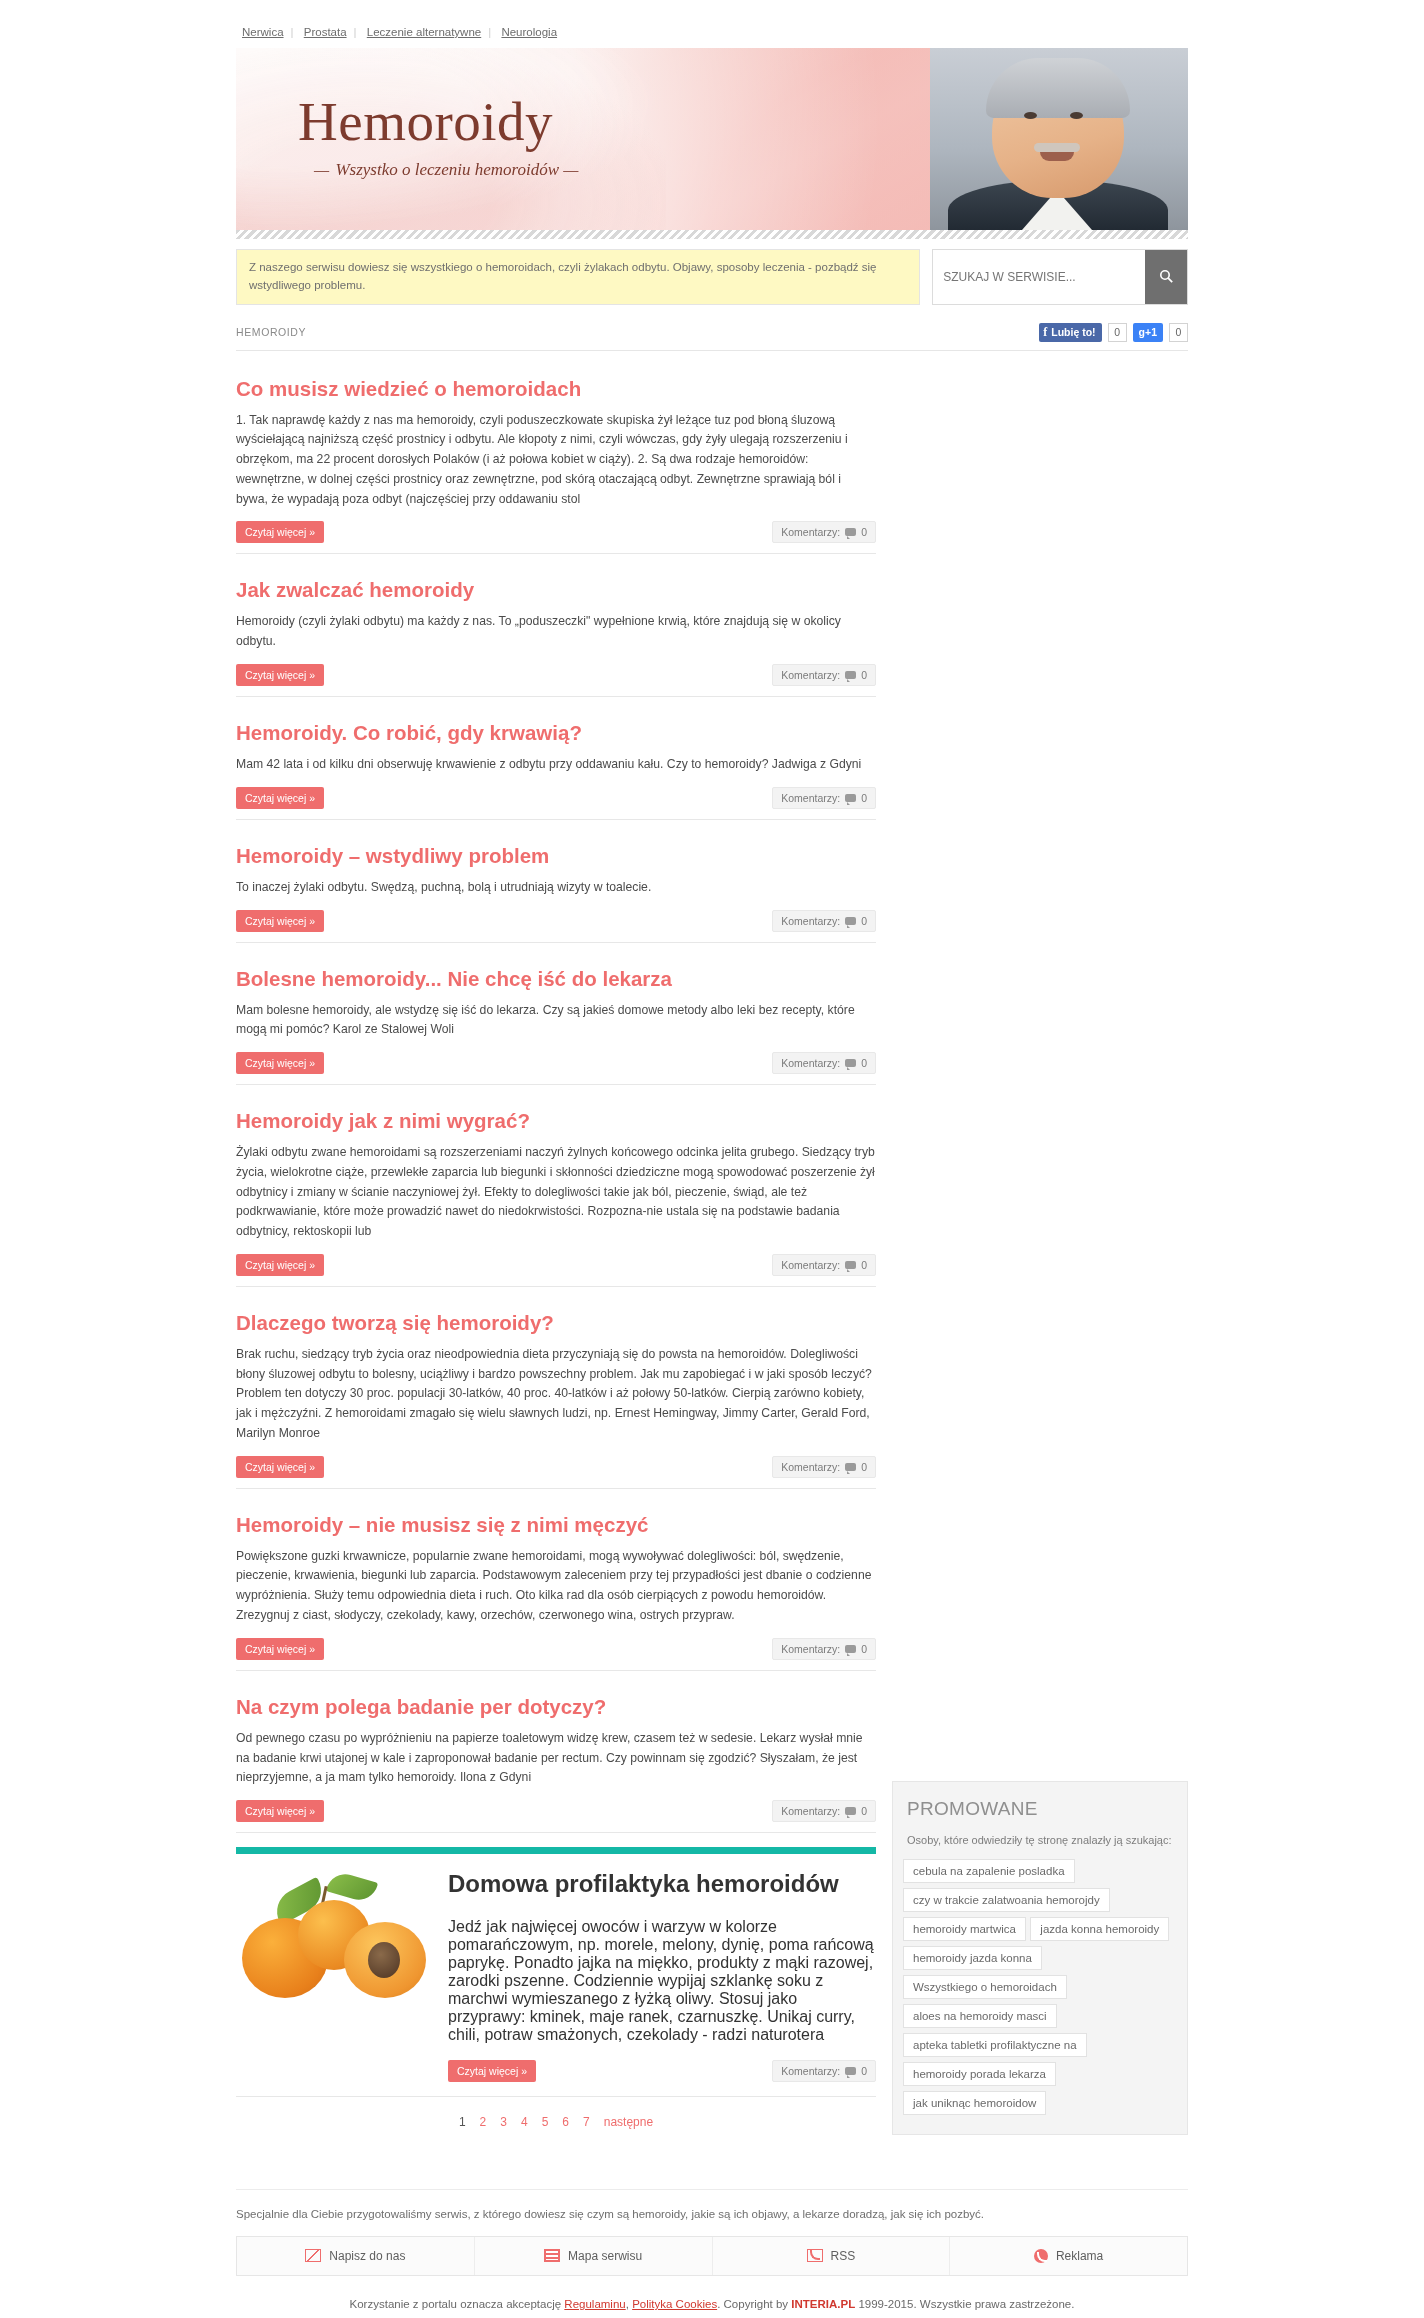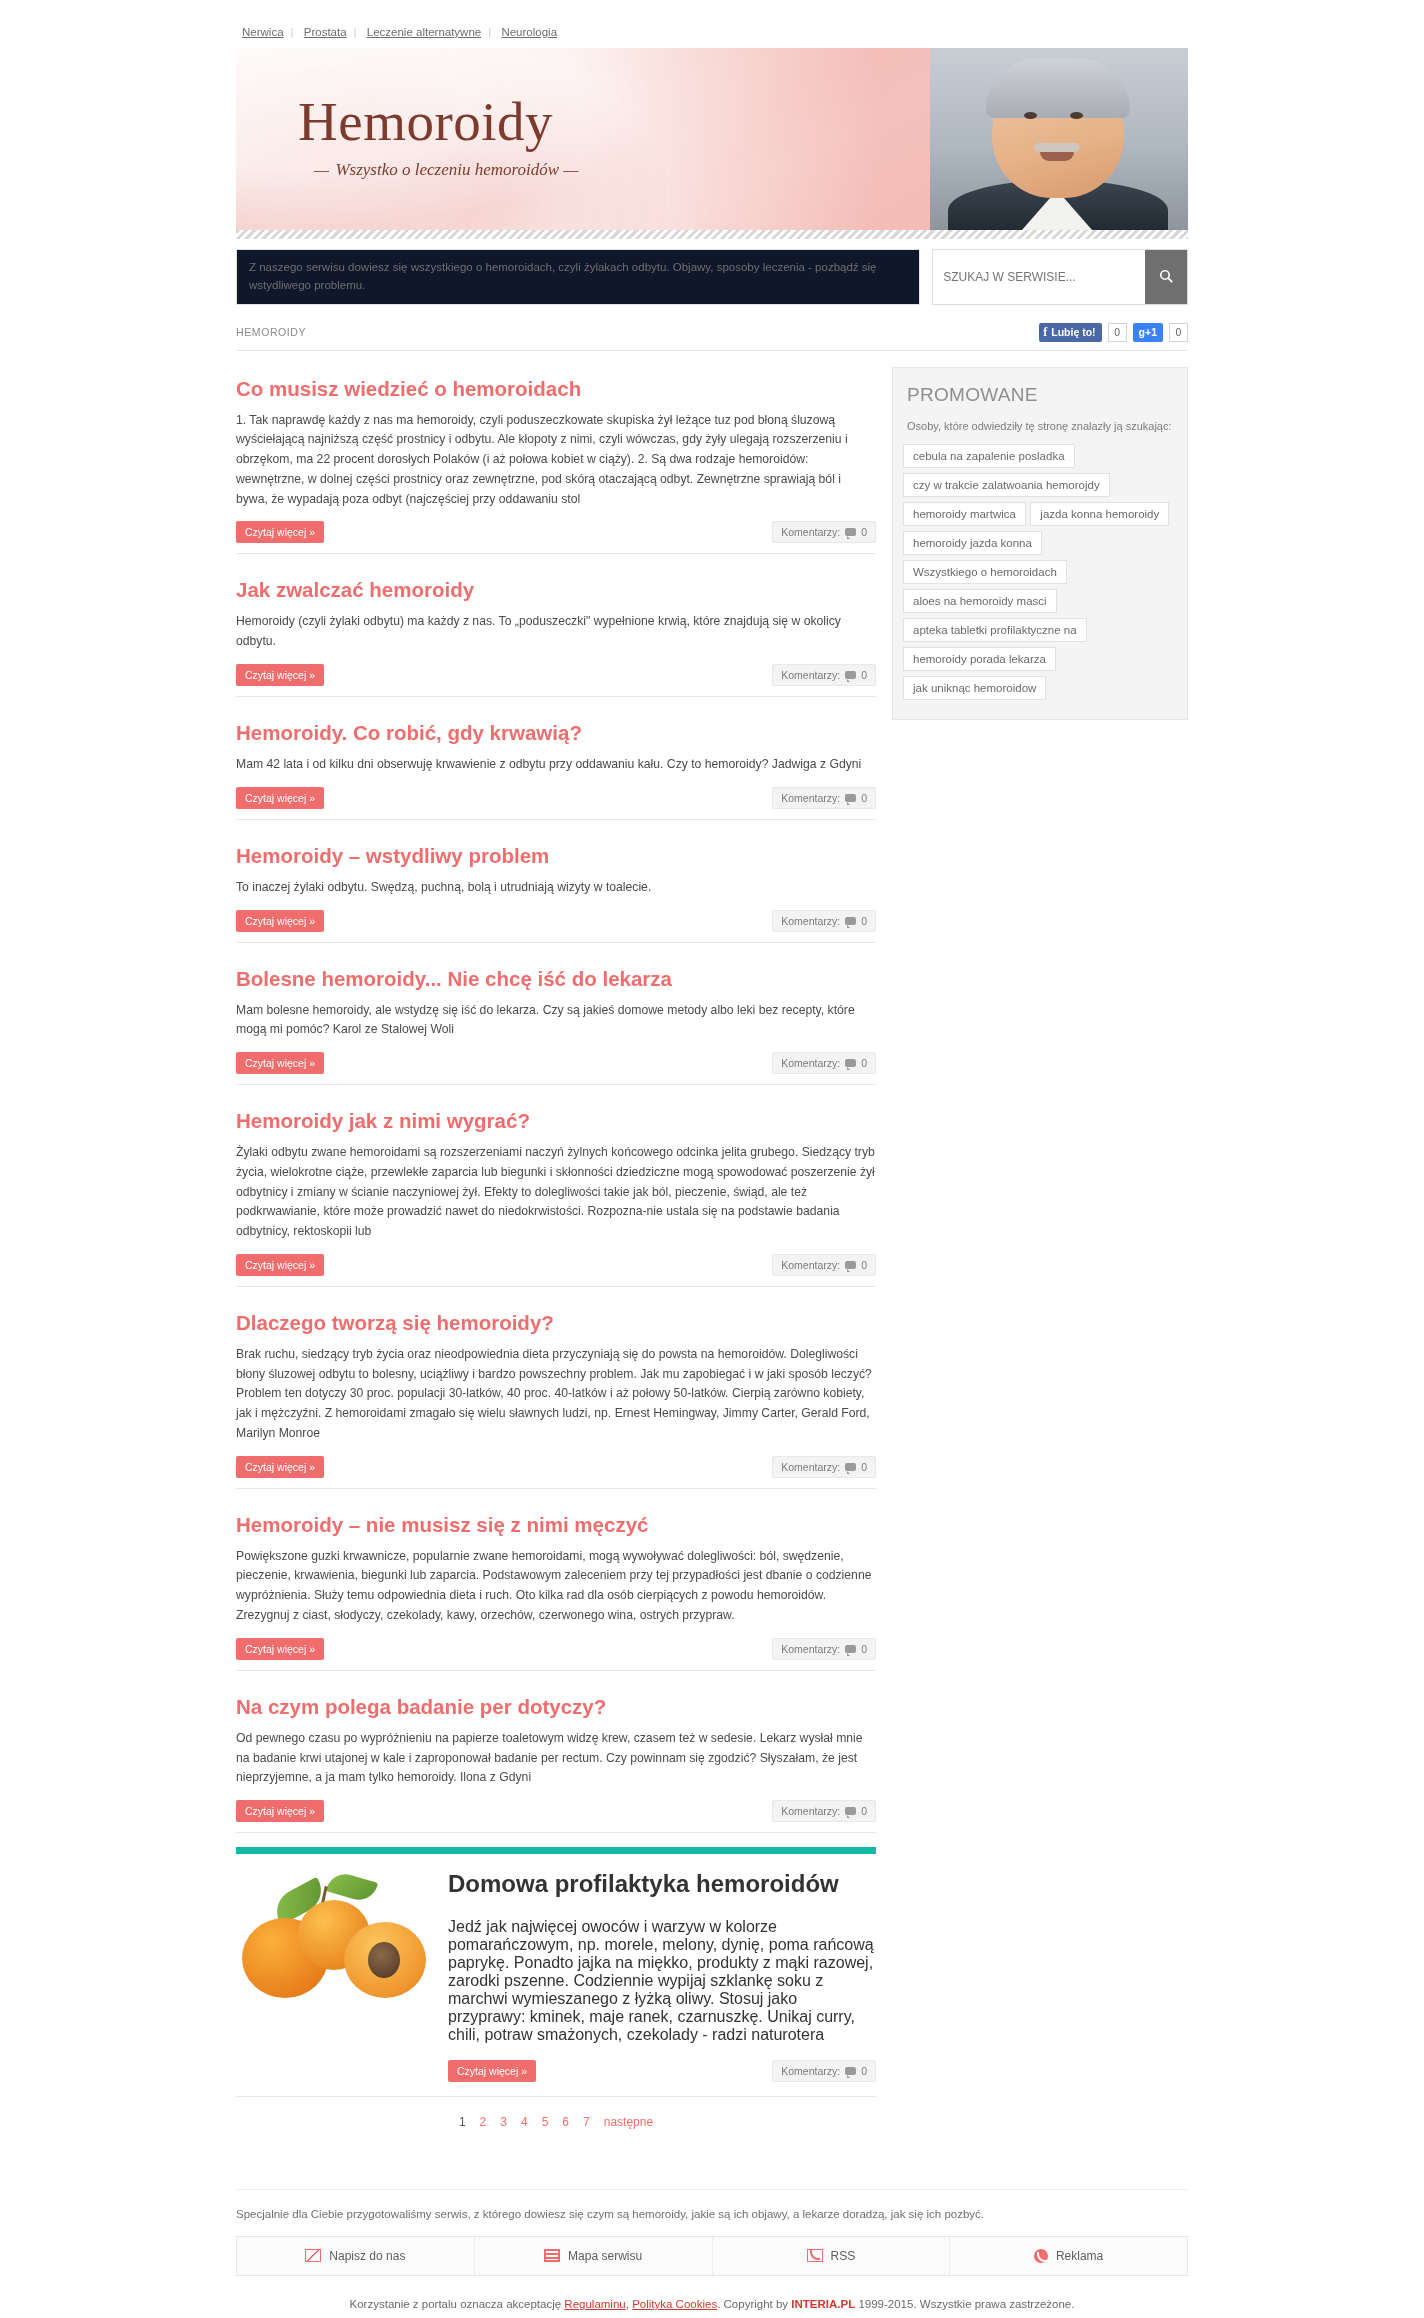--- a/index.html
+++ b/index.html
@@ -113,21 +113,21 @@
 
   
   .leadbar {
     width: 952px; margin: 10px auto 0;
     display: flex;
     align-items: stretch;
     gap: 12px;
   }
   .leadbar .lead {
     flex: 1 1 auto;
-    background: #0f172a;
+    background: #fef9c3;
     border: 1px solid #e4e4e4;
     padding: 9px 12px;
     font-size: 11.5px;
     line-height: 1.55;
     color: #6f6f6f;
   }
   .searchbox {
     width: 290px;
     display: flex;
     border: 1px solid #dcdcdc;
@@ -182,21 +182,21 @@
     background: #3b82f6; color: #fff;
     height: 19px; padding: 0 6px; border-radius: 2px;
     font-size: 10.5px; font-weight: bold;
   }
 
   
   .columns {
     width: 952px; margin: 0 auto;
     display: flex;
     gap: 16px;
-    align-items: flex-start;
+    align-items: flex-end;
     padding-top: 16px;
   }
   .content { width: 640px; }
   .sidebar { width: 308px; }
 
   
   .article {
     border-bottom: 1px solid #e7e7e7;
     padding: 4px 0 10px;
     margin-bottom: 14px;

